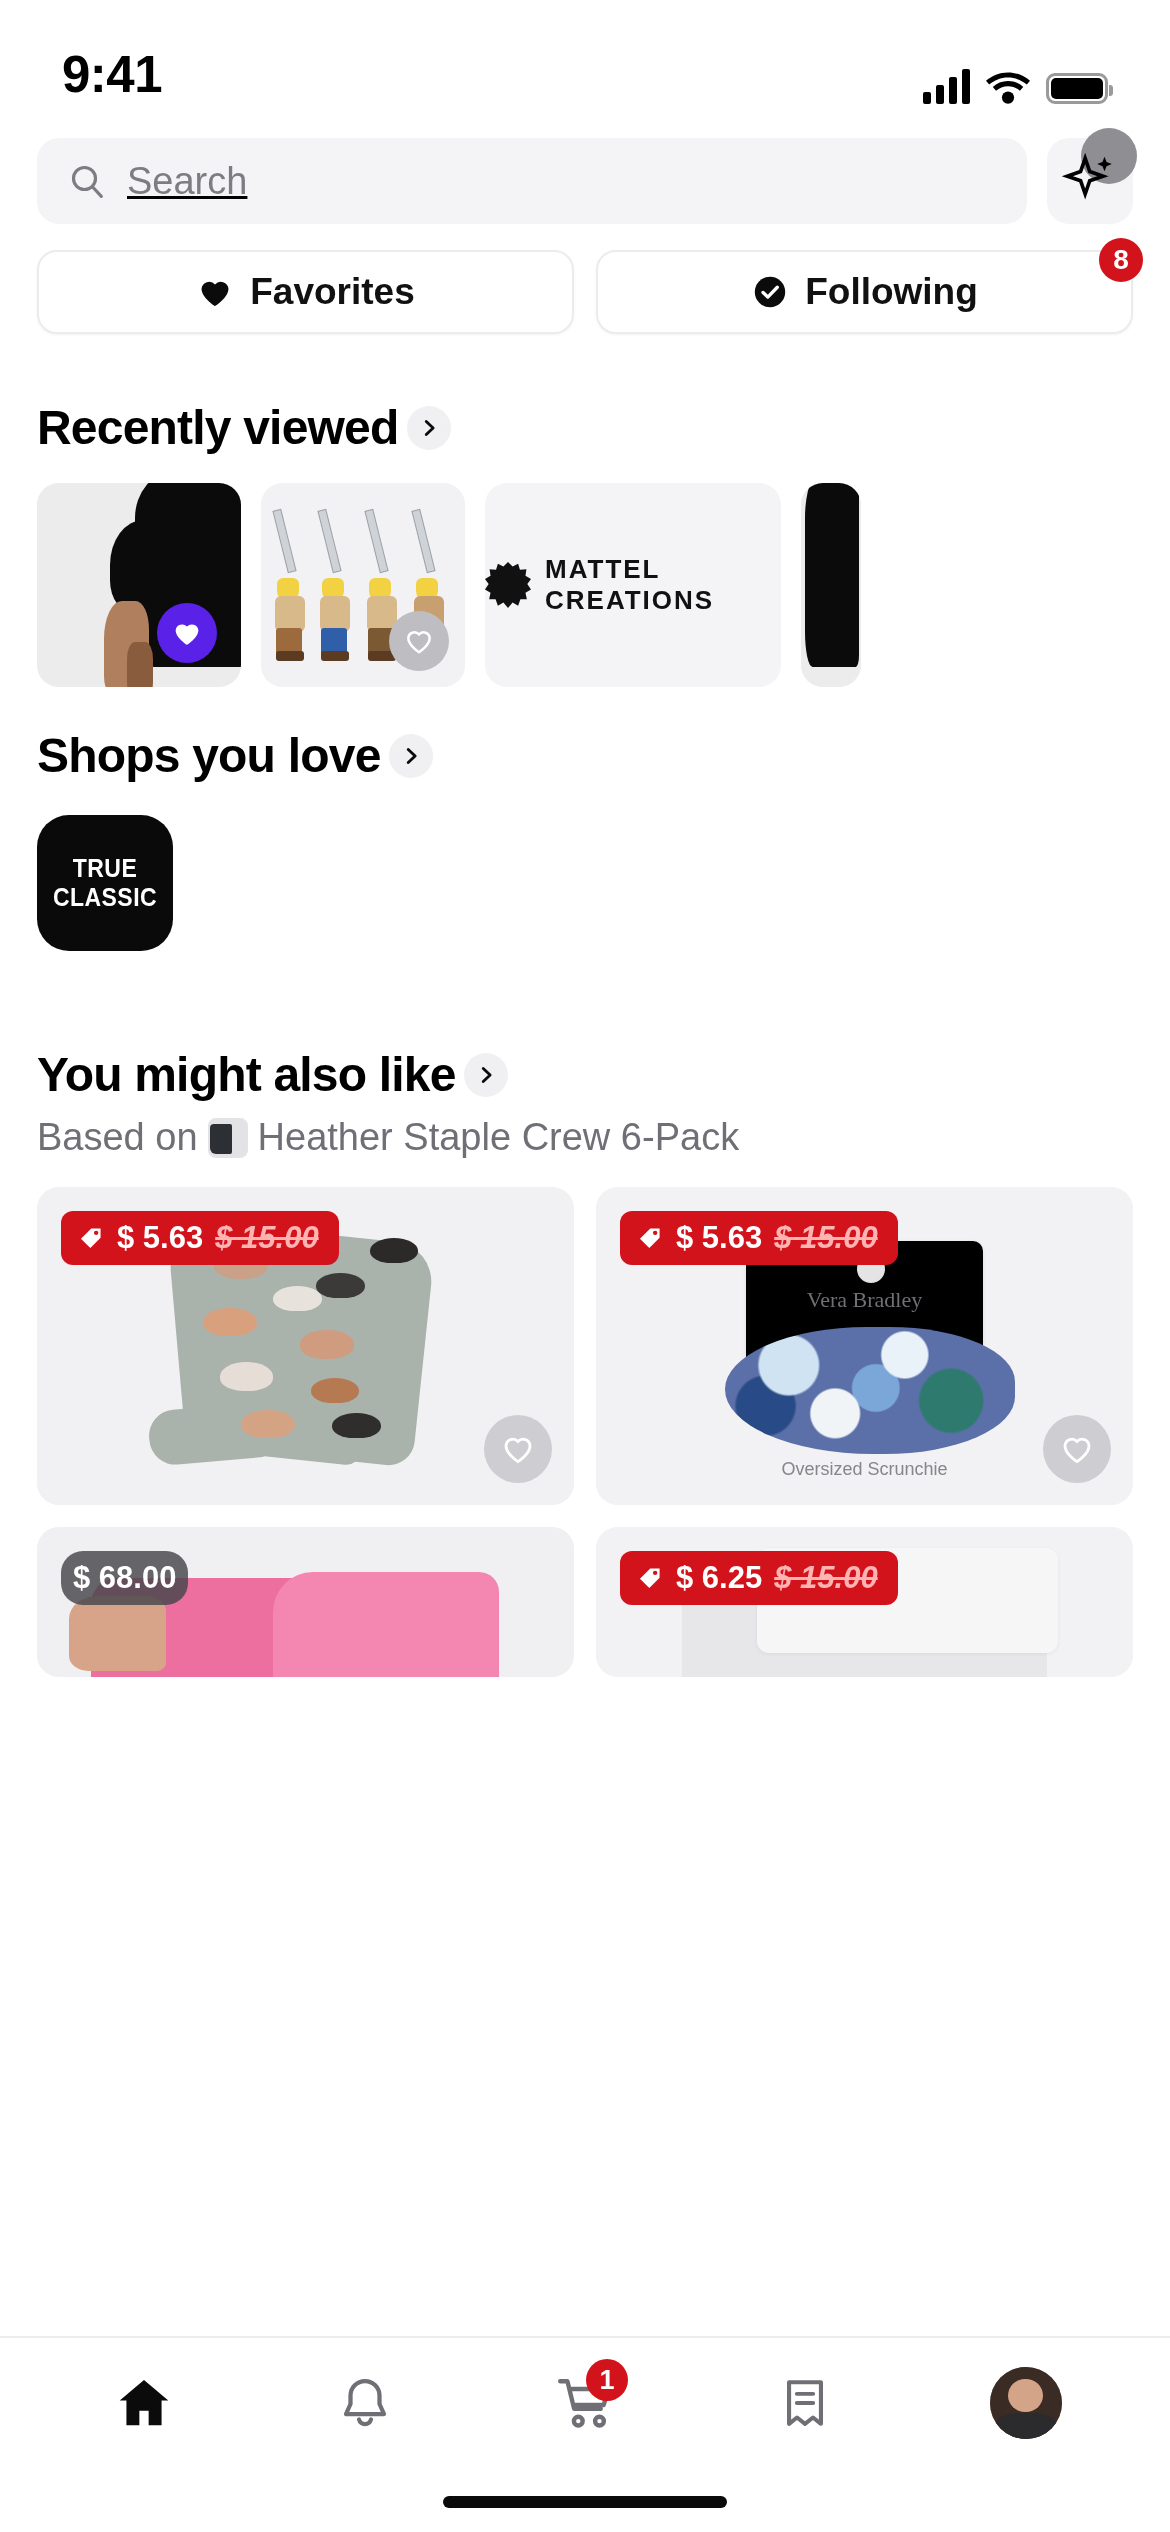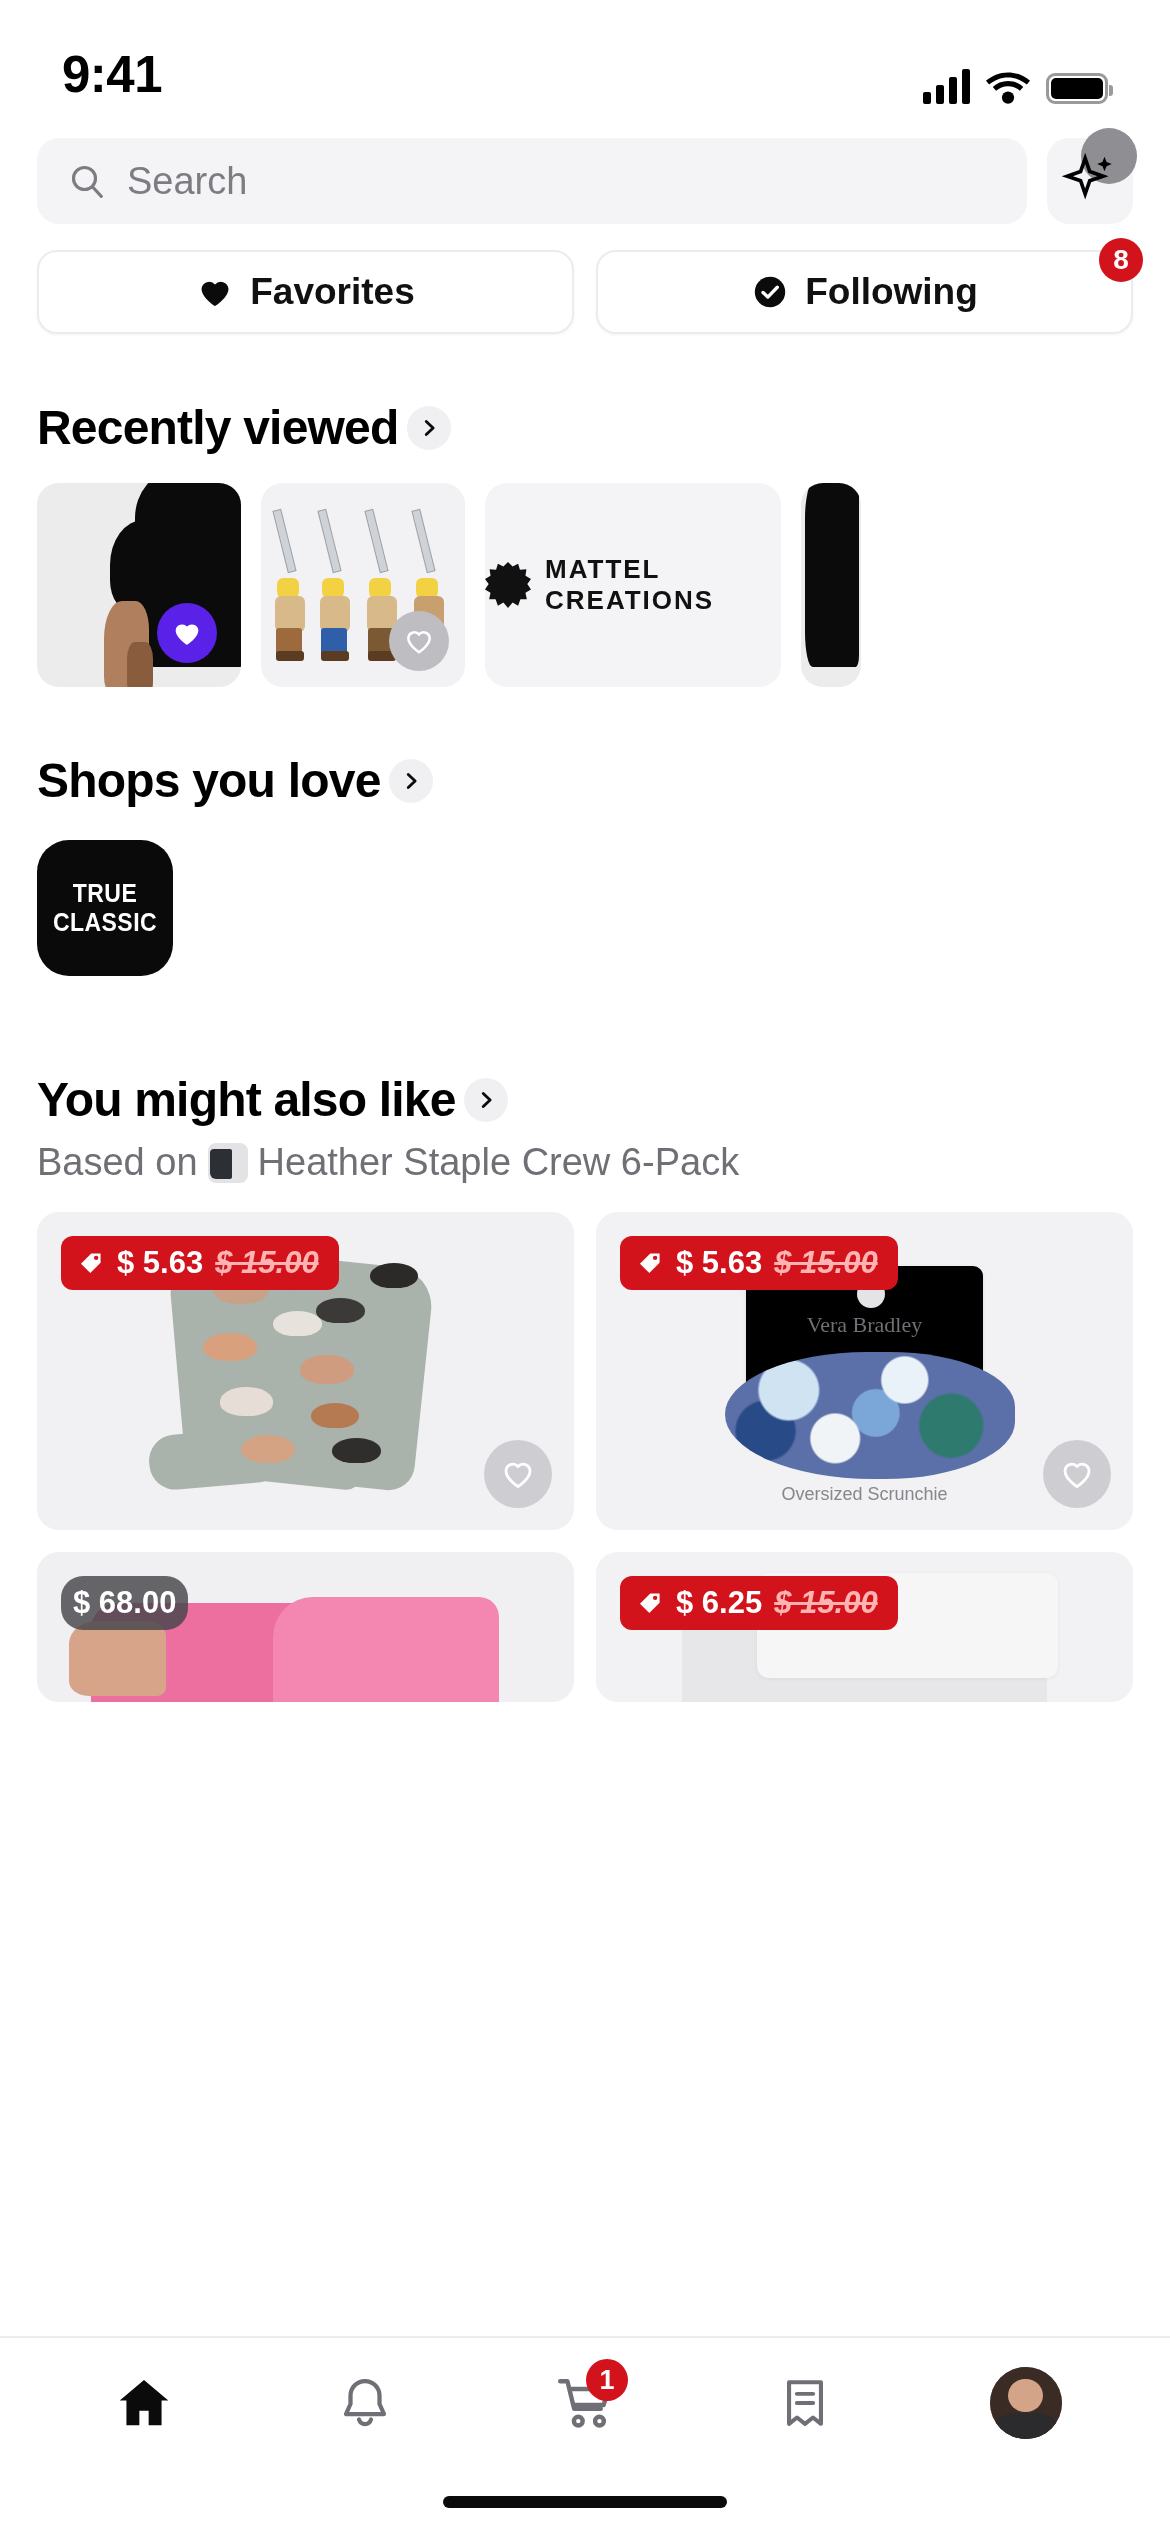--- a/index.html
+++ b/index.html
@@ -26,21 +26,21 @@
     width:62px; height:31px; border:3px solid #9a9a9a; border-radius:9px;
     position:relative; padding:2px;
   }
   .battery .fill { width:100%; height:100%; background:#000; border-radius:5px; }
   .battery:after {
     content:''; position:absolute; right:-8px; top:9px; width:4px; height:11px;
     background:#9a9a9a; border-radius:0 3px 3px 0;
   }
 
   
-  .searchrow { display:flex; gap:20px; padding:0 37px; margin-top:20px; align-items:stretch; }
+  .searchrow { display:flex; gap:20px; padding:0 37px; margin-top:20px; align-items:stretch;text-decoration:underline; }
   .searchbox {
     flex:1; height:86px; background:#f4f4f6; border-radius:22px;
     display:flex; align-items:center; padding:0 30px; gap:20px;
   }
   .search-ph { font-size:38px; color:#7c7c82; }
   .ai-btn {
     width:86px; height:86px; background:#f4f4f6; border-radius:22px;
     position:relative; display:flex; align-items:center; justify-content:center;
   }
   .ai-dot {
@@ -424,21 +424,21 @@
     </div>
 
     <div class="rv-card cut">
       <div class="art-tshirt">
           <div class="torso"></div>
         </div>
     </div>
   </div>
 </div>
 
-<div style="margin-top:66px">
+<div style="margin-top:41px">
   <div class="sec-head">
     <span class="sec-title">Shops you love</span>
     <span class="chev-circle">
       <svg width="22" height="22" viewBox="0 0 24 24">
           <path d="M9 5 L16.5 12 L9 19" fill="none" stroke="#0b0b0c" stroke-width="3.1" stroke-linecap="round" stroke-linejoin="round"></path>
         </svg>
     </span>
   </div>
   <div class="shoprow">
     <div class="shop-tile">

